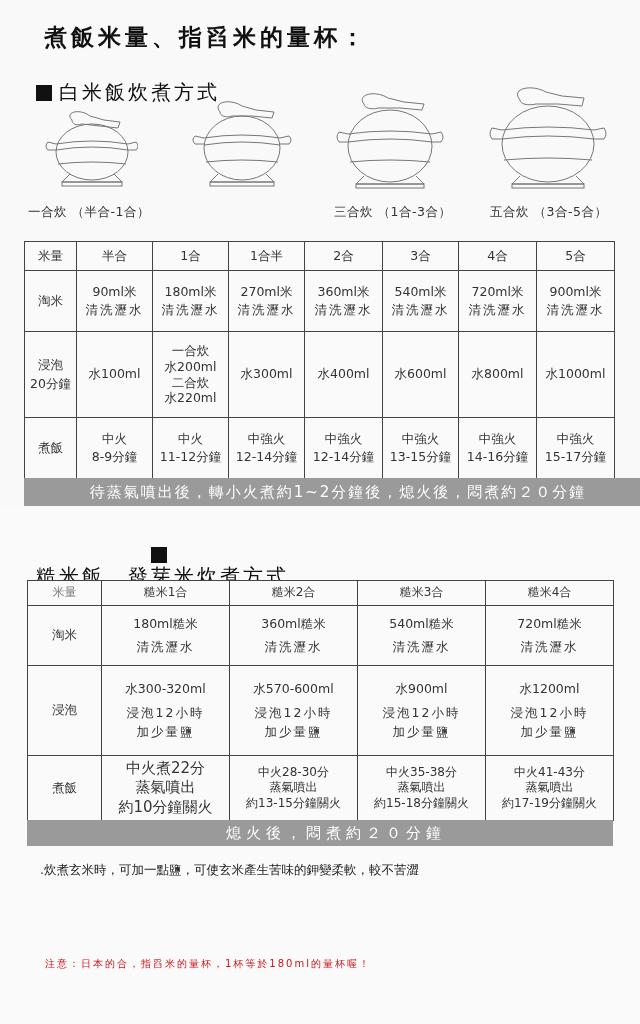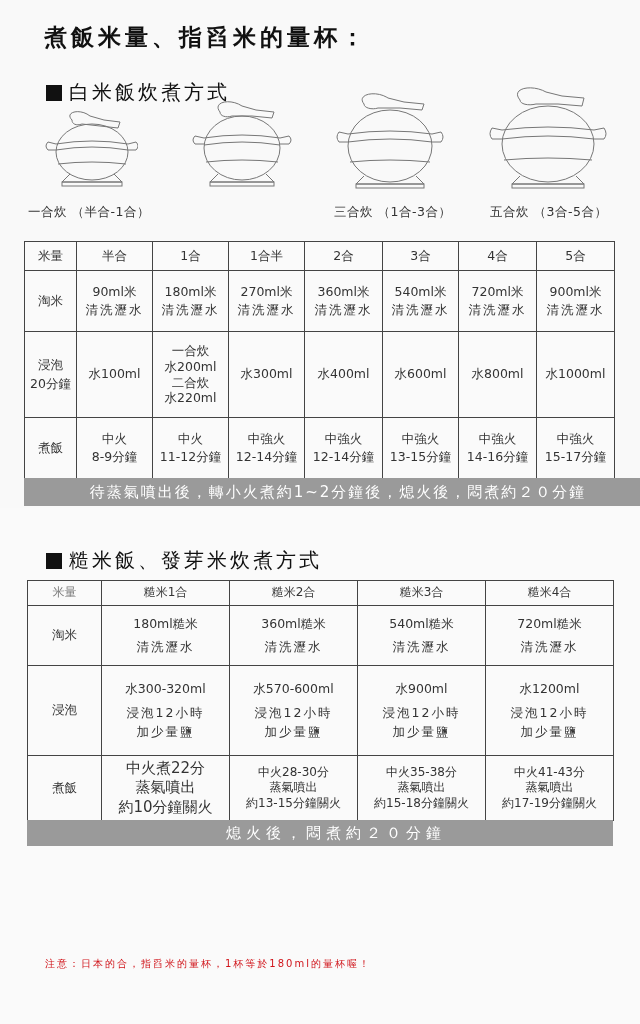--- a/index.html
+++ b/index.html
@@ -1,22 +1,22 @@
 <!DOCTYPE html>
 <html><head>
 <meta charset="utf-8">
 <style>
   * { box-sizing: border-box; margin: 0; padding: 0; }
   html, body { width: 640px; height: 1024px; background: #fafafa; overflow: hidden; }
   body { font-family: "DejaVu Sans", "Liberation Sans", sans-serif; color: #222; position: relative; }
   .page-title { position: absolute; left: 44px; top: 22px; font-size: 23px; letter-spacing: 4px; color: #111; }
-  .section-heading { position: absolute; left: 14px; font-size: 20px; letter-spacing: 3px; color: #111; display: flex; align-items: center; padding-left: 32px; }
+  .section-heading { position: absolute; left: 4px; font-size: 20px; letter-spacing: 3px; color: #111; display: flex; align-items: center; padding-left: 32px; }
   .section-heading .square { width: 16px; height: 16px; background: #111; margin-right: 7px; display: inline-block; }
   .s1-heading { top: 79px; }
-  .s2-heading { top: 547px; }
+  .s2-heading { top: 547px; flex-direction: column; }
 
   .pots { position: absolute; left: 0; top: 86px; width: 640px; height: 150px; }
   .pot { position: absolute; }
   .pot-label { position: absolute; top: 118px; font-size: 12.5px; color: #333; white-space: nowrap; letter-spacing: 0.5px; }
 
   table { border-collapse: collapse; position: absolute; table-layout: fixed; }
   td { border: 1.5px solid #444; text-align: center; vertical-align: middle; font-size: 12.5px; color: #333; line-height: 1.45; background: #fafafa; }
   td.rowhead { color: #333; font-size: 12.5px; }
   .t1 { left: 24px; top: 241px; width: 590px; }
   .t1 .hdr td { height: 29px; }
@@ -296,15 +296,16 @@
           <span class="line">中火41-43分</span>
           <span class="line">蒸氣噴出</span>
           <span class="line">約17-19分鐘關火</span>
         </td>
   </tr>
 </tbody>
   </table>
 <div class="banner b2" style="letter-spacing:5px">熄火後，悶煮約２０分鐘</div>
 
 <div class="notes">
+  <div>.炊煮玄米時，可加一點鹽，可使玄米產生苦味的鉀變柔軟，較不苦澀</div>
 </div>
 
 <div class="warning">注意：日本的合，指舀米的量杯，1杯等於180ml的量杯喔！</div>
 
 </body></html>

